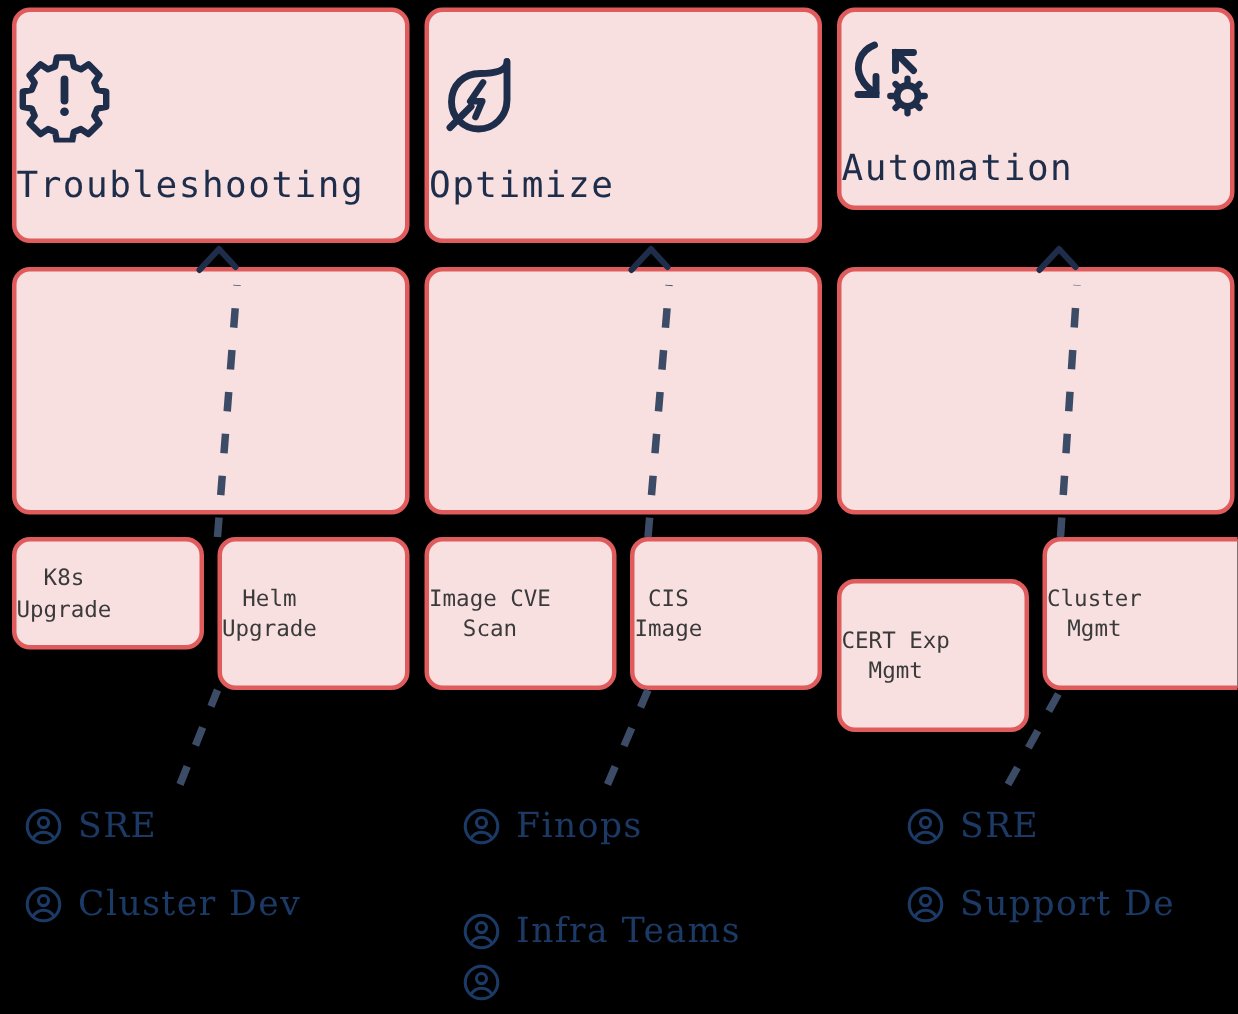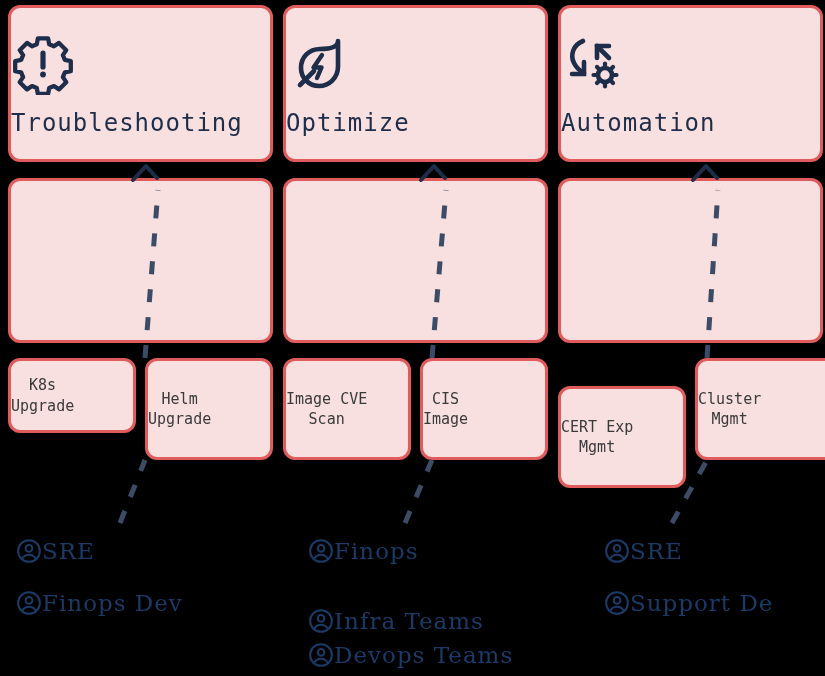--- a/index.html
+++ b/index.html
@@ -14,21 +14,21 @@
   .hdr-icon{width:64px;height:64px;display:block;margin-bottom:14px;}
   .hdr-title{font-size:24px;color:#1e2d4a;letter-spacing:1px;
              font-family:"DejaVu Sans Mono","Liberation Mono",monospace;text-align:center;}
 
   .leaf-title{font-size:15px;color:#3a3a3a;text-align:center;line-height:1.35;
               font-family:"DejaVu Sans Mono","Liberation Mono",monospace;white-space:pre-line;}
 
   svg.conn{position:absolute;left:0;top:0;width:825px;height:676px;
            pointer-events:none;overflow:visible;}
 
-  .persona{position:absolute;display:flex;align-items:center;white-space:nowrap;}
+  .persona{position:absolute;display:flex;align-items:center;gap:10px;white-space:nowrap;}
   .persona-ico{width:26px;height:26px;flex:0 0 26px;display:block;}
   .persona-label{font-size:23px;color:#1b3a66;
                  font-family:"DejaVu Serif","Liberation Serif",serif;
                  letter-spacing:1px;}
 </style>
 </head>
 <body>
 
 <div class="stage">
 
@@ -69,21 +69,21 @@
 
   <div class="box" style="left:283px;top:358px;width:128px;height:102px;">
     <div class="leaf-title">Image CVE
 Scan</div>
   </div>
   <div class="box" style="left:420px;top:358px;width:128px;height:102px;">
     <div class="leaf-title">CIS
 Image</div>
   </div>
 
-  <div class="box" style="left:558px;top:5px;width:265px;height:157px;">
+  <div class="box" style="left:558px;top:5px;width:265px;height:135px;">
     <span class="hdr-icon">
       <svg viewBox="0 0 64 64" width="64" height="64" fill="none" stroke="#1e2d4a" stroke-width="4.6" stroke-linejoin="round" stroke-linecap="round">
         <path d="M22 10 C12 14 9 24 13 32 C15.5 37 19 40 23 42"></path>
         <path d="M23 31 L23 43 L11 43" stroke-linejoin="miter"></path>
         <path d="M36 27 L36 15 L48 15" stroke-linejoin="miter"></path>
         <path d="M36 15 L48 27"></path>
         <circle cx="44" cy="44" r="7"></circle>
         <g stroke-width="4.2">
           <line x1="44" y1="32.5" x2="44" y2="36"></line>
           <line x1="44" y1="52" x2="44" y2="55.5"></line>
@@ -141,21 +141,21 @@
     <span class="persona-label">SRE</span>
   </div>
   <div class="persona" style="left:16px;top:590px;">
     <span class="persona-ico">
       <svg viewBox="0 0 24 24" width="26" height="26" fill="none" stroke="#1b3a66" stroke-width="1.9">
         <circle cx="12" cy="12" r="10"></circle>
         <circle cx="12" cy="9.6" r="3.1"></circle>
         <path d="M5.6 19.4a7.2 7.2 0 0 1 12.8 0" stroke-linecap="round"></path>
       </svg>
     </span>
-    <span class="persona-label">Finops Dev</span>
+    <span class="persona-label">Cluster Dev</span>
   </div>
 
   <div class="persona" style="left:308px;top:538px;">
     <span class="persona-ico">
       <svg viewBox="0 0 24 24" width="26" height="26" fill="none" stroke="#1b3a66" stroke-width="1.9">
         <circle cx="12" cy="12" r="10"></circle>
         <circle cx="12" cy="9.6" r="3.1"></circle>
         <path d="M5.6 19.4a7.2 7.2 0 0 1 12.8 0" stroke-linecap="round"></path>
       </svg>
     </span>
@@ -172,21 +172,20 @@
     <span class="persona-label">Infra Teams</span>
   </div>
   <div class="persona" style="left:308px;top:642px;">
     <span class="persona-ico">
       <svg viewBox="0 0 24 24" width="26" height="26" fill="none" stroke="#1b3a66" stroke-width="1.9">
         <circle cx="12" cy="12" r="10"></circle>
         <circle cx="12" cy="9.6" r="3.1"></circle>
         <path d="M5.6 19.4a7.2 7.2 0 0 1 12.8 0" stroke-linecap="round"></path>
       </svg>
     </span>
-    <span class="persona-label">Devops Teams</span>
   </div>
 
   <div class="persona" style="left:604px;top:538px;">
     <span class="persona-ico">
       <svg viewBox="0 0 24 24" width="26" height="26" fill="none" stroke="#1b3a66" stroke-width="1.9">
         <circle cx="12" cy="12" r="10"></circle>
         <circle cx="12" cy="9.6" r="3.1"></circle>
         <path d="M5.6 19.4a7.2 7.2 0 0 1 12.8 0" stroke-linecap="round"></path>
       </svg>
     </span>

